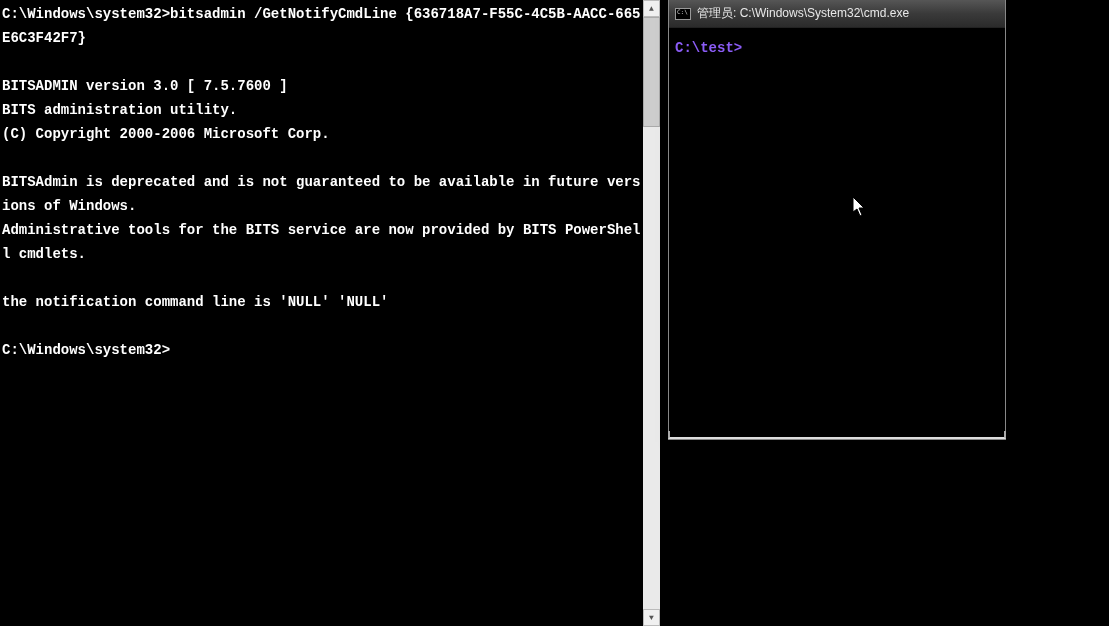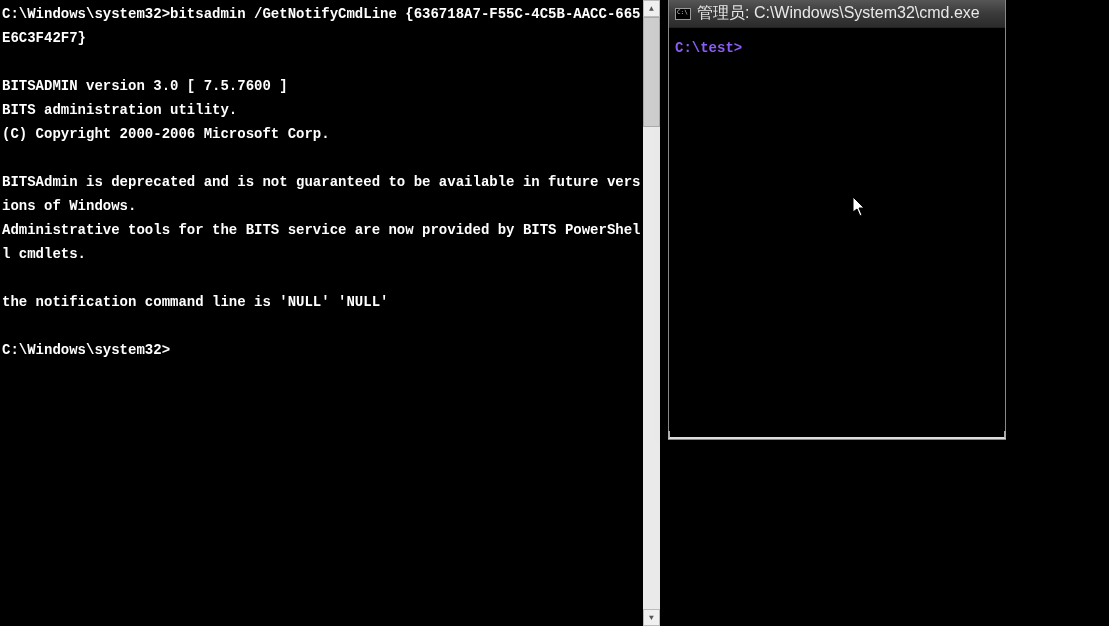--- a/index.html
+++ b/index.html
@@ -105,21 +105,21 @@
     content: "C:\\";
     color: #ccc;
     font-size: 6px;
     position: absolute;
     top: -1px;
     left: 1px;
     font-family: Consolas, monospace;
   }
   .titlebar-text {
     color: #e8e8e8;
-    font-size: 16px;
+    font-size: 12px;
     font-family: "Microsoft YaHei", Tahoma, sans-serif;
     white-space: nowrap;
     overflow: hidden;
   }
   .right-console-body {
     position: absolute;
     top: 28px;
     left: 2px;
     right: 2px;
     bottom: 2px;

